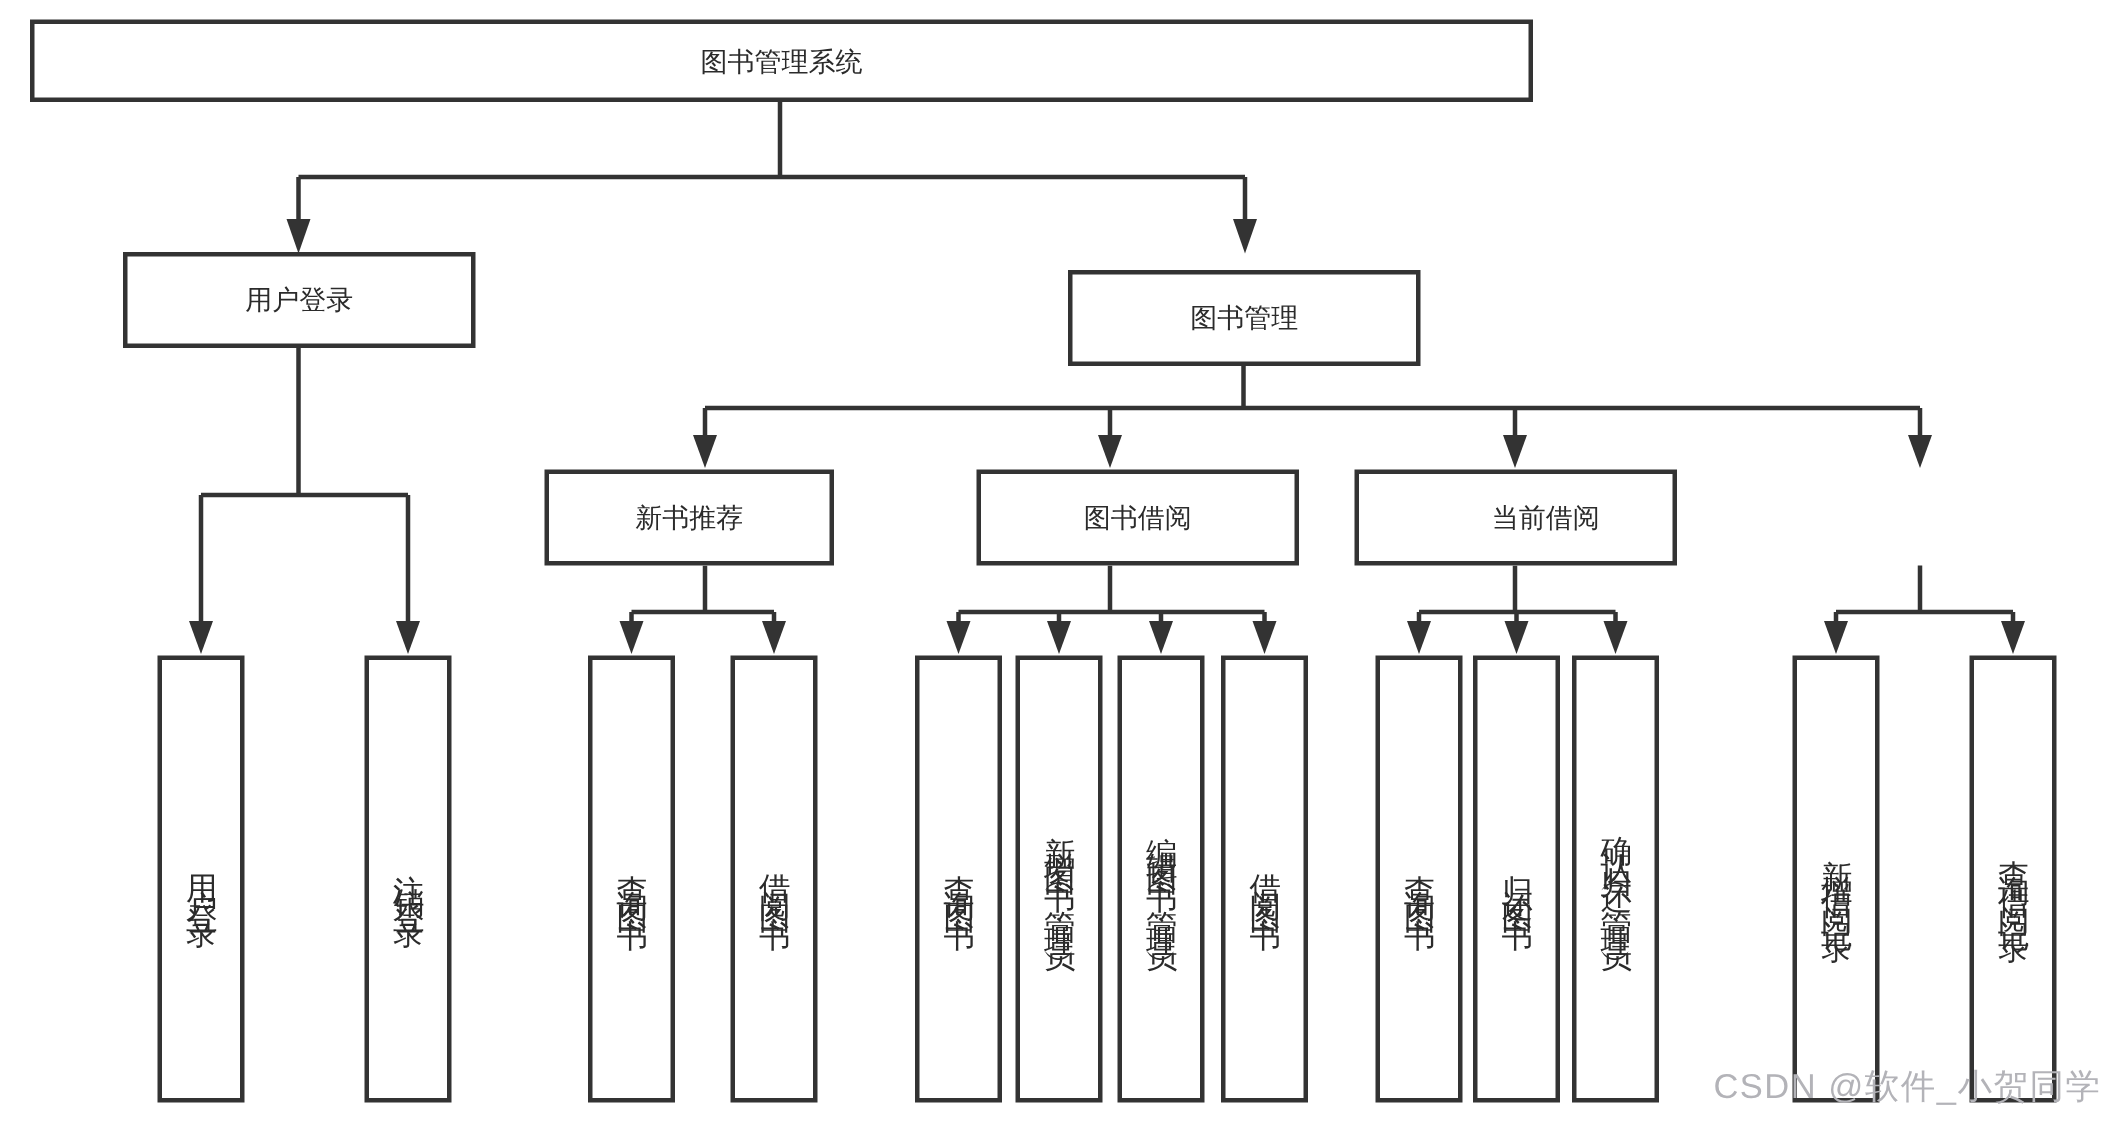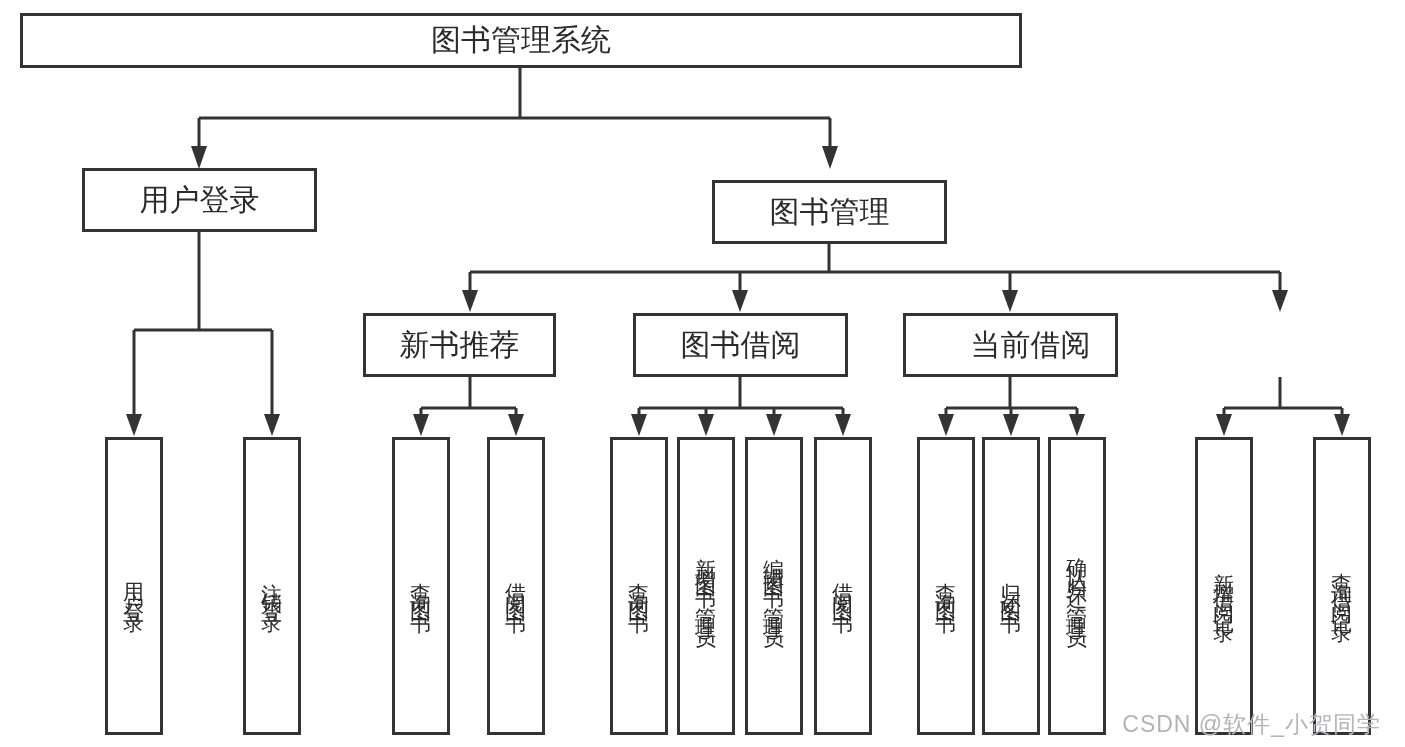--- a/index.html
+++ b/index.html
@@ -9,21 +9,21 @@
     background:#ffffff;
     font-family:"Liberation Sans","DejaVu Sans",sans-serif;
     overflow:hidden;
   }
   .hbox{
     position:absolute;
     box-sizing:border-box;
     border:3px solid #333333;
     background:#ffffff;
     display:flex;align-items:center;justify-content:center;
-    font-size:30px;color:#2b2b2b;
+    font-size:18px;color:#2b2b2b;
     z-index:2;
     text-align:right;
   }
   .vbox{
     position:absolute;
     box-sizing:border-box;
     width:58px;height:298px;top:437px;
     border:3px solid #333333;
     background:#ffffff;
     display:flex;align-items:center;justify-content:center;
@@ -35,21 +35,21 @@
     font-size:21px;color:#2b2b2b;
     letter-spacing:10px;
     line-height:1;
     white-space:nowrap;
   }
   #wires{position:absolute;left:0;top:0;z-index:1;}
   #wires path{stroke:#333333;stroke-width:3;fill:none;}
   #wires polygon{fill:#333333;stroke:none;}
   #watermark{
     position:absolute;
-    right:24px;bottom:7px;
+    right:4px;bottom:7px;
     font-size:23px;
     color:#b3b3b8;
     letter-spacing:1px;
     z-index:3;
   }
 </style>
 </head>
 <body>
 
 <div id="canvas">
@@ -97,21 +97,21 @@
   <div class="hbox" style="left:82px;top:168px;width:235px;height:64px;">
     <span>用户登录</span>
   </div>
   <div class="hbox" style="left:712px;top:180px;width:235px;height:64px;">
     <span>图书管理</span>
   </div>
 
   <div class="hbox" style="left:363px;top:313px;width:193px;height:64px;">
     <span>新书推荐</span>
   </div>
-  <div class="hbox" style="left:633px;top:313px;width:215px;height:64px;">
+  <div class="hbox" style="left:651px;top:313px;width:215px;height:64px;">
     <span>图书借阅</span>
   </div>
   <div class="hbox" style="left:903px;top:313px;width:215px;height:64px;padding-left:40px;">
     <span>当前借阅</span>
   </div>
 
   <div class="vbox" style="left:105px;">
     <span>用户登录</span>
   </div>
   <div class="vbox" style="left:243px;">

